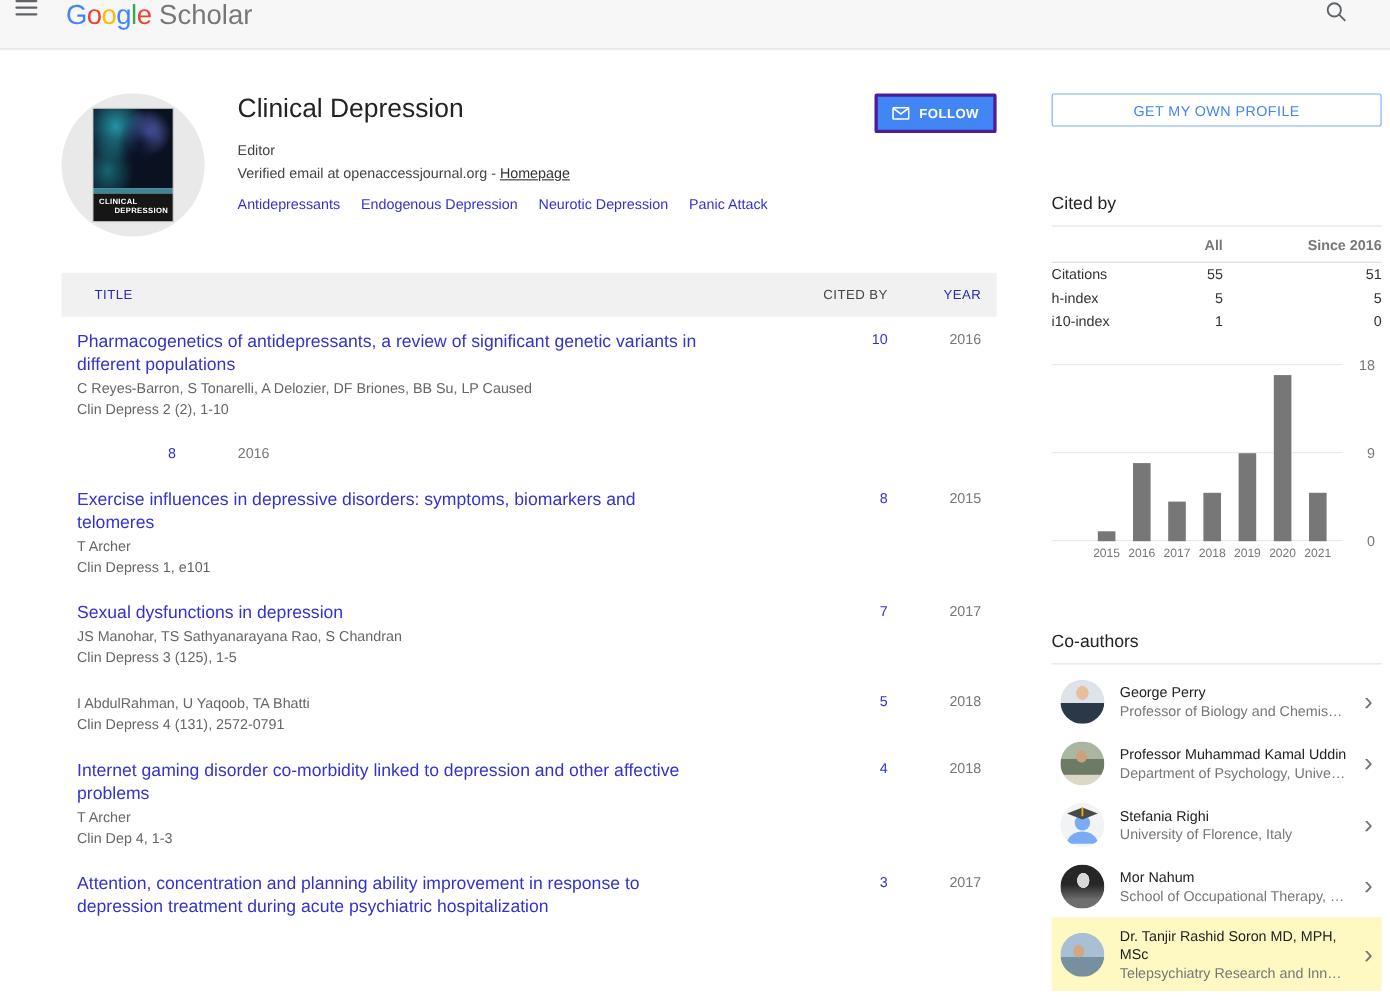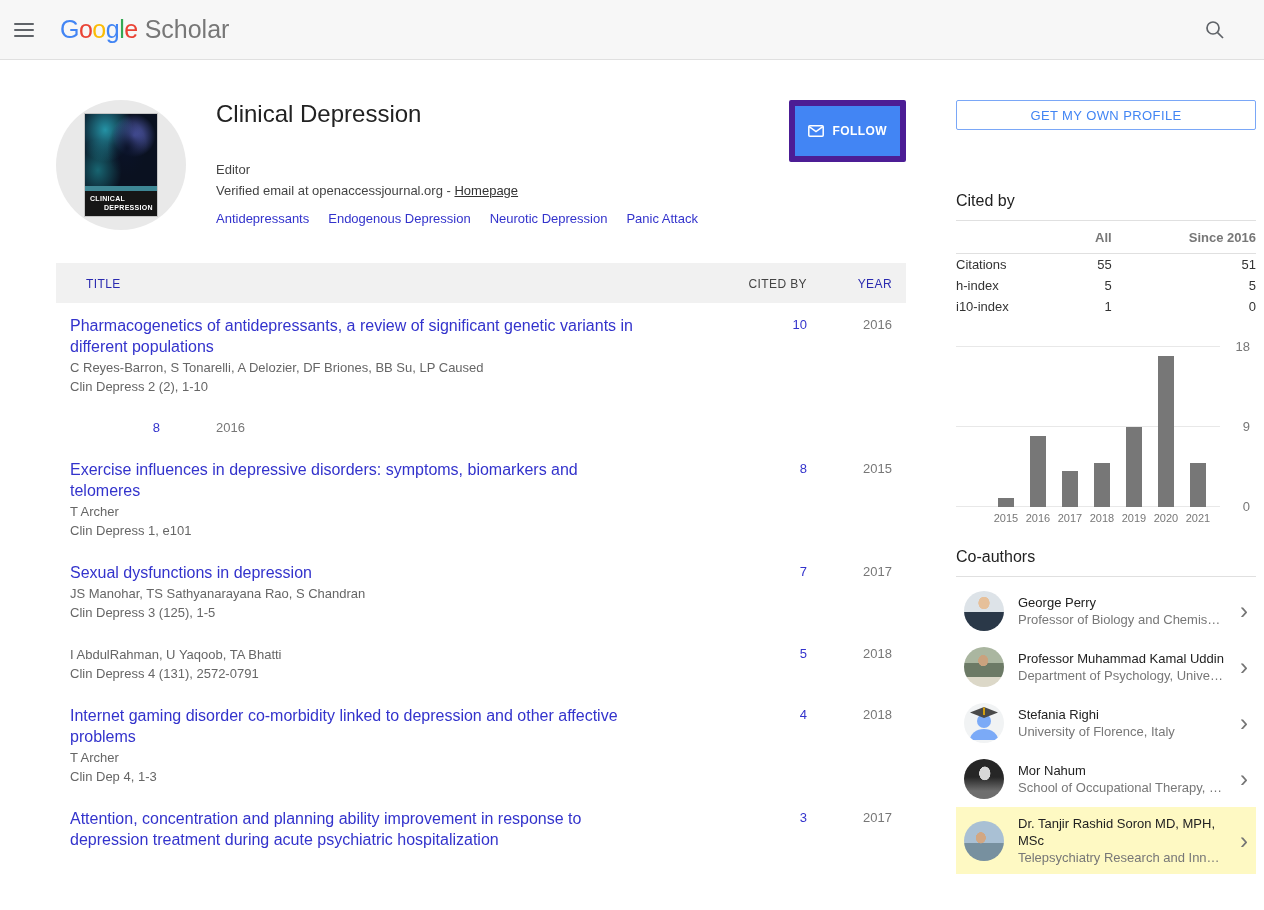--- a/index.html
+++ b/index.html
@@ -7,22 +7,22 @@
   body {
     width:1264px; height:910px; overflow:hidden;
     background:#fff;
     font-family:"Liberation Sans","DejaVu Sans",sans-serif;
     color:#222;
   }
   a { text-decoration:none; cursor:pointer; }
 
   
   .app-header {
-    height:60px; background:#f7f7f7; border-bottom:1px solid #e0e0e0;
-    display:flex; align-items:center;
+    height:45px; background:#f7f7f7; border-bottom:1px solid #e0e0e0;
+    display:flex; align-items:flex-start;
   }
   .hamburger { width:20px; margin-left:14px; cursor:pointer; display:flex; flex-direction:column; gap:4px; }
   .hamburger span { display:block; height:2px; background:#5f6368; border-radius:1px; }
   .logo { margin-left:26px; font-size:25px; display:flex; align-items:baseline; cursor:pointer; }
   .logo-google { letter-spacing:-0.5px; font-weight:500; }
   .logo-scholar { color:#777; margin-left:7px; font-weight:400; }
   .header-search { margin-left:auto; margin-right:38px; cursor:pointer; display:flex; }
 
   
   .main-wrap { display:flex; padding:40px 8px 0 56px; }
@@ -52,23 +52,23 @@
   .cover-title {
     background:#161616; color:#fff; font-size:7px; line-height:9px;
     padding:3px 5px 4px; letter-spacing:.3px; font-weight:700;
   }
   .cover-title .l2 { padding-left:14px; }
 
   .profile-info { flex:1; margin-left:30px; }
   .name-row { display:flex; justify-content:space-between; align-items:flex-start; }
   .profile-name { font-size:24px; font-weight:400; margin:0 0 16px; color:#222; }
   .follow-btn {
-    background:#4285f4; border:6px solid #4c1d95; border-radius:2px; color:#fff;
+    background:#4285f4; border:3px solid #4c1d95; border-radius:2px; color:#fff;
     font-size:12px; font-weight:700; letter-spacing:.4px;
-    padding:18px 13px; display:flex; align-items:center; gap:9px; cursor:pointer;
+    padding:8px 13px; display:flex; align-items:center; gap:9px; cursor:pointer;
     font-family:inherit;
   }
   .profile-role { font-size:13px; color:#444; margin-bottom:6px; }
   .profile-verified { font-size:13px; color:#444; }
   .homepage-link { color:#333; text-decoration:underline; }
   .interests { margin-top:13px; display:flex; }
   .interest-link { color:#3333cc; font-size:13px; margin-right:19px; }
 
   
   .articles { margin-top:33px; }
@@ -112,21 +112,21 @@
   }
   .gridline { position:absolute; left:0; right:0; height:1px; background:#e8e8e8; }
   .bar-col { width:32px; display:flex; align-items:flex-end; justify-content:center; height:100%; position:relative; z-index:1; }
   .bar { width:16px; background:#777; cursor:pointer; }
   .chart-yaxis { width:38px; position:relative; height:160px; }
   .ytick { position:absolute; right:6px; font-size:13px; color:#777; }
   .chart-xlabels { display:flex; padding:0 6px 0 34px; margin-top:5px; }
   .xlabel { width:32px; text-align:center; font-size:11px; color:#777; }
 
   
-  .coauthors-section { margin-top:24px; }
+  .coauthors-section { margin-top:66px; }
   .coauthor-list { list-style:none; margin:6px 0 0; padding:0; }
   .coauthor-item { display:flex; align-items:center; padding:8px 8px; cursor:pointer; }
   .coauthor-item.highlighted { background:#fef9c3; }
   .co-avatar {
     width:40px; height:40px; border-radius:50%; margin-right:14px; flex-shrink:0;
     overflow:hidden; position:relative; background:#ddd;
   }
   .co-avatar svg.default-person { display:none; }
   .co-avatar.av-default { background:#f1f3f4; }
   .co-avatar.av-default svg.default-person { display:block; }

